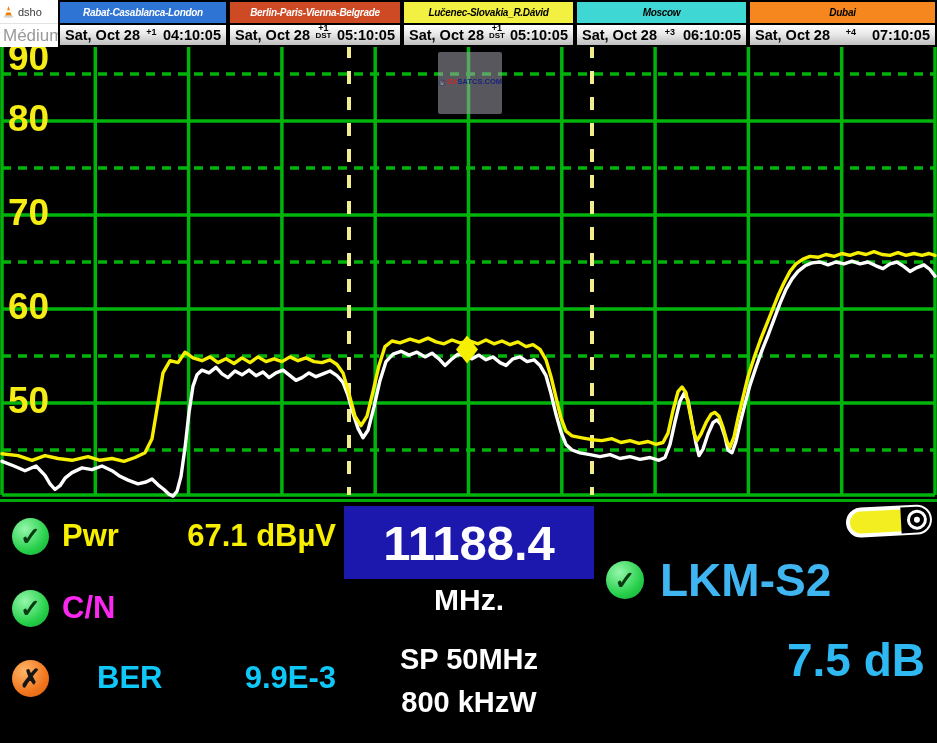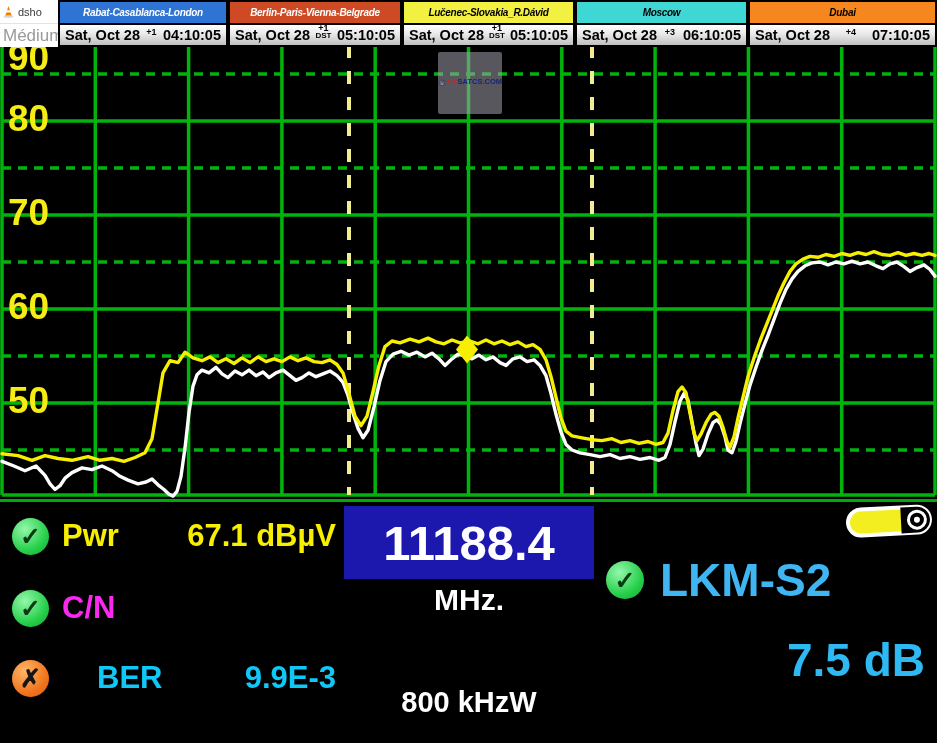--- a/index.html
+++ b/index.html
@@ -188,20 +188,21 @@
         <span class="sicon fail">✗</span>
         <span class="rlabel" style="color: rgb(16, 200, 248); margin-left: 48px;">BER</span>
         <span class="rvalue" style="color: rgb(16, 200, 248);">9.9E-3</span>
       </div>
     </div>
 
   <div class="freq-box" style="background: rgb(28, 24, 174);">
     <span>11188.4</span>
   </div>
   <div class="freq-unit">MHz.</div>
+  <div class="span-line">SP 50MHz</div>
   <div class="bw-line">800 kHzW</div>
 
   <div class="standard">
     <span class="sicon ok">✓</span>
     <span class="std-label" id="std-label" style="color: rgb(63, 181, 242);">LKM-S2</span>
   </div>
   <div class="margin-val" id="margin-val" style="color: rgb(47, 185, 242);">7.5 dB</div>
 
   <svg class="battery" width="92" height="33" viewBox="0 0 92 33">
     <rect x="3" y="3" width="82" height="26" rx="13" fill="#f2ee20" stroke="#ffffff" stroke-width="4"></rect>

